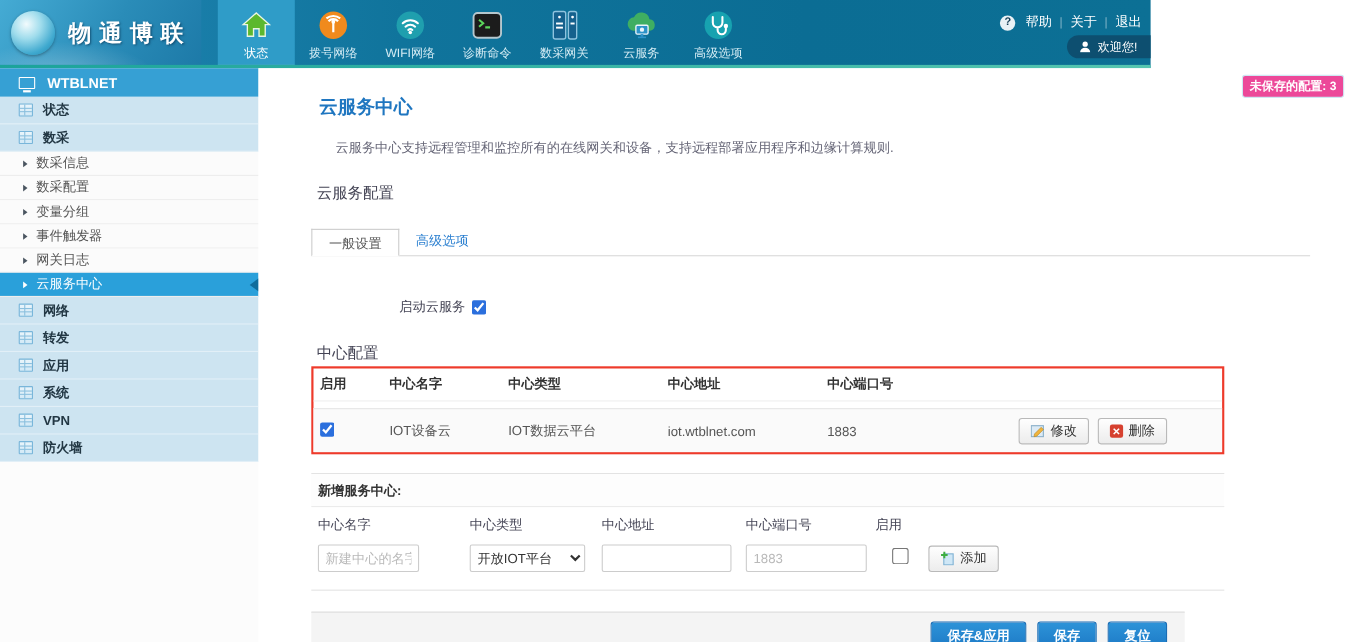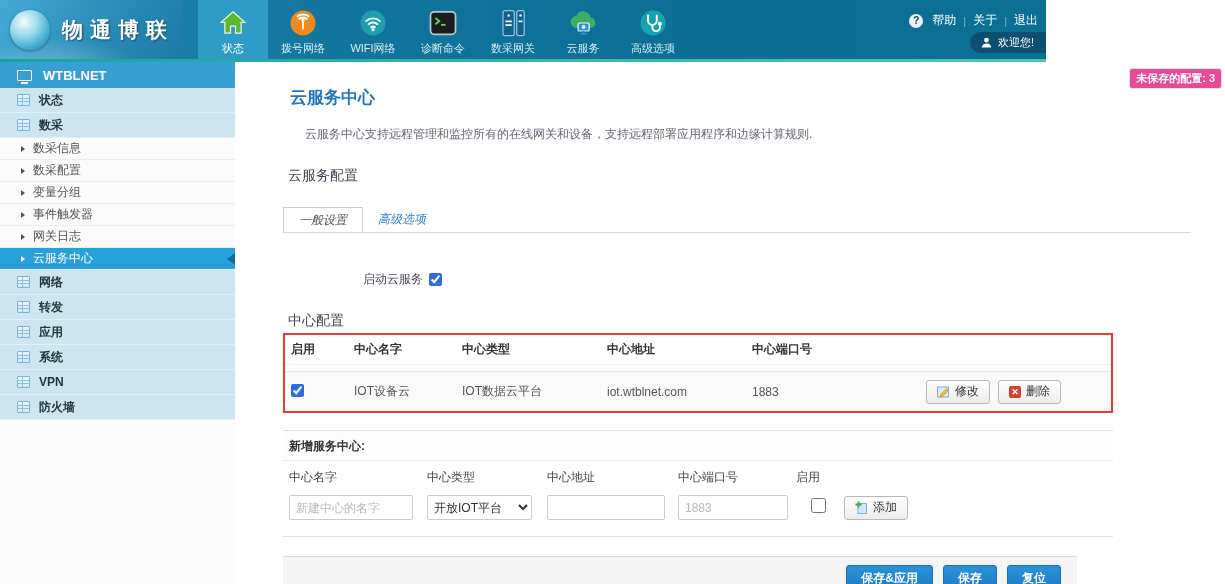--- a/index.html
+++ b/index.html
@@ -63,21 +63,21 @@
   .sb-item.sub.active .tri { border-left-color:#fff; }
   
   .main { position:absolute; top:62px; left:235px; width:990px; height:522px; background:#fff; }
   .unsaved-badge { position:absolute; top:6px; right:3px; background:#ec4899; color:#fff;
     font-size:11px; font-weight:bold; padding:2px 6px; border:1px solid #cfe7f2; border-radius:3px; }
   .content { padding:12px 0 0 48px; }
   .page-title { color:#1f76c0; font-size:17px; font-weight:bold; margin:12px 0 0 7px; }
   .page-desc { color:#667; font-size:12px; margin:17px 0 0 22px; }
   .section-h { color:#445; font-size:14px; margin:24px 0 0 5px; font-weight:normal; }
   
-  .tabs { display:flex; margin-top:22px; width:908px; border-bottom:1px solid #d9d9d9; align-items:flex-start;font-style:italic; }
+  .tabs { display:flex; margin-top:22px; width:908px; border-bottom:1px solid #d9d9d9; align-items:center; }
   .tab { height:25px; line-height:24px; padding:0 15px; font-size:12px; cursor:pointer; }
   .tab.active { border:1px solid #ccc; border-bottom:1px solid #fff; margin-bottom:-1px;
     background:#fff; color:#555; }
   .tab.inactive { color:#2a7fd0; }
   
   .enable-row { margin:38px 0 0 80px; display:flex; align-items:center; gap:6px; font-size:12px; color:#445; }
   input[type="checkbox"] { width:13px; height:13px; accent-color:#2b6fdd; cursor:pointer; }
   
   .red-box { margin-top:3px; width:830px; border:2px solid #ee3a2b; background:#fff; }
   .tbl-grid { display:grid; grid-template-columns:63px 108px 145px 145px 123px 1fr; align-items:center; padding-left:6px; }
@@ -93,21 +93,21 @@
   
   .add-panel { margin-top:17px; width:830px; border-top:1px solid #e3e3e3; border-bottom:1px solid #e3e3e3; }
   .add-title { height:30px; line-height:30px; font-size:12px; font-weight:bold; color:#333;
     padding-left:6px; border-bottom:1px solid #ebebeb; background:#fdfdfd; }
   .form-grid { display:grid; grid-template-columns:138px 120px 131px 118px 48px 1fr; align-items:center; padding-left:6px; }
   .add-labels { height:32px; font-size:12px; color:#445; }
   .add-inputs { padding:2px 0 16px 6px; }
   .txt { height:25px; border:1px solid #ccc; border-radius:2px; padding:0 6px; font-size:12px;
     color:#333; font-family:inherit; }
   .txt::placeholder { color:#b9b9b9; }
-  .w-name { width:124px; } .w-addr { width:118px; } .w-port { width:110px; }
+  .w-name { width:92px; } .w-addr { width:118px; } .w-port { width:110px; }
   select.txt { width:105px; padding:0 2px; color:#333; background:#fff; }
   .cb-cell input { margin-left:15px; width:15px; height:15px; }
   
   .footer-bar { margin-top:19px; width:794px; height:44px; background:#f4f4f4; border-top:1px solid #ddd;
     display:flex; align-items:center; justify-content:flex-end; gap:10px; padding-right:16px; }
   .bbtn { height:28px; padding:0 14px; background:linear-gradient(#2d93d8,#1b77c4); color:#fff;
     border:1px solid #1a6db5; border-radius:3px; font-size:12px; font-weight:bold; cursor:pointer; font-family:inherit; }
 </style>
 </head>
 <body>

